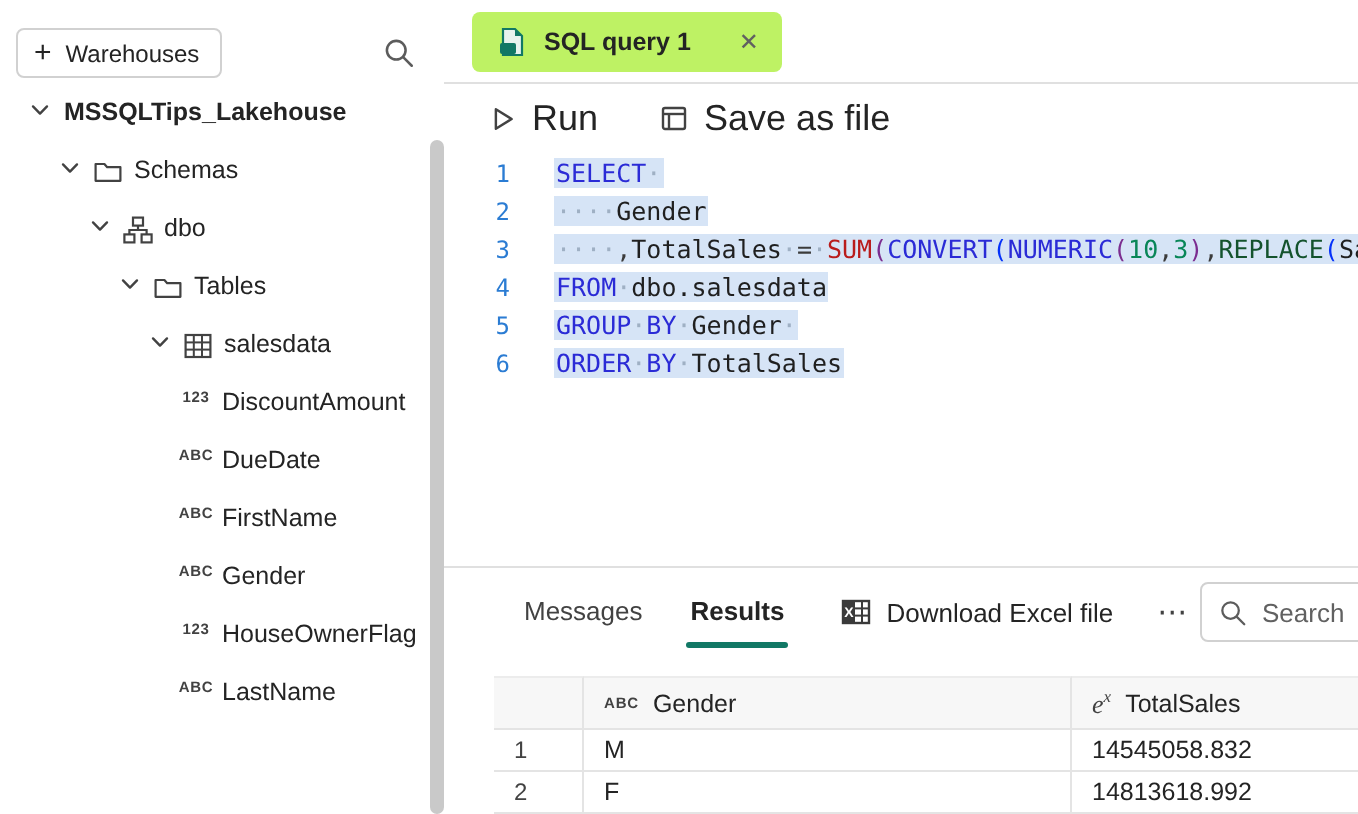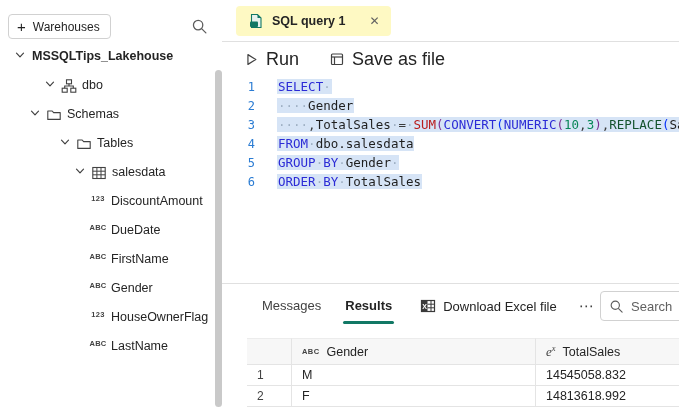--- a/index.html
+++ b/index.html
@@ -21,21 +21,21 @@
   .chev { width:16px; display:inline-flex; justify-content:center; flex:none; }
   .ticon { width:22px; display:inline-flex; justify-content:center; align-items:center; flex:none; color:#424242; }
   .ticon .typetxt { font-size:7.5px; font-weight:700; letter-spacing:.3px; color:#424242; }
   .tlabel { margin-left:2px; color:#242424; }
   .tlabel.root { font-weight:600; margin-left:4px; }
   .sidebar-scrollbar { position:absolute; left:215px; top:70px; width:7px; height:337px; background:#c9c9c9; border-radius:4px; }
 
   
   .main { position:absolute; left:222px; top:0; width:457px; height:407px; background:#fff; overflow:hidden; }
   .tabbar { height:42px; border-bottom:1px solid #e0e0e0; display:flex; align-items:center; padding-left:14px; }
-  .tab { display:inline-flex; align-items:center; gap:8px; background:#fef9c3; border-radius:4px; height:30px; padding:0 12px; cursor:pointer; }
+  .tab { display:inline-flex; align-items:center; gap:8px; background:#bef264; border-radius:4px; height:30px; padding:0 12px; cursor:pointer; }
   .tab-title { font-size:12.5px; font-weight:600; }
   .tab-close { margin-left:16px; color:#616161; font-size:12px; cursor:pointer; line-height:1; }
 
   .toolbar { height:34px; display:flex; align-items:center; gap:30px; padding-left:22px; font-size:13px; }
   .tool-btn { display:inline-flex; align-items:center; gap:7px; cursor:pointer; background:none; border:none;
      font-size:18px; color:#242424; font-family:"Liberation Sans", sans-serif; }
 
   
   .editor { position:relative; padding-top:1px; height:207px; overflow:hidden; }
   .eline { display:flex; height:19px; align-items:center; font-family:"DejaVu Sans Mono", monospace; font-size:12.5px; white-space:pre; }
@@ -96,48 +96,48 @@
     </div>
     <div class="tree" id="tree">
         <div class="tree-row" style="padding-left: 12px;">
           <span class="chev">
             <svg width="12" height="12" viewBox="0 0 12 12">
               <path d="M2.5 4.2 L6 7.8 L9.5 4.2" fill="none" stroke="#424242" stroke-width="1.2" stroke-linecap="round" stroke-linejoin="round"></path>
             </svg>
           </span>
           <span class="tlabel root">MSSQLTips_Lakehouse</span>
         </div>
+        <div class="tree-row" style="padding-left: 27px;">
+          <span class="chev">
+            <svg width="12" height="12" viewBox="0 0 12 12">
+              <path d="M2.5 4.2 L6 7.8 L9.5 4.2" fill="none" stroke="#424242" stroke-width="1.2" stroke-linecap="round" stroke-linejoin="round"></path>
+            </svg>
+          </span>
+          <span class="ticon">
+            <svg width="16" height="16" viewBox="0 0 16 16">
+              <path d="M1.8 4 h4.4 l1.4 1.6 h6.6 v6.8 h-12.4 z" fill="none" stroke="#424242" stroke-width="1.1" stroke-linejoin="round"></path>
+            </svg>
+          </span>
+          <span class="tlabel">Schemas</span>
+        </div>
         <div class="tree-row" style="padding-left: 42px;">
           <span class="chev">
             <svg width="12" height="12" viewBox="0 0 12 12">
               <path d="M2.5 4.2 L6 7.8 L9.5 4.2" fill="none" stroke="#424242" stroke-width="1.2" stroke-linecap="round" stroke-linejoin="round"></path>
             </svg>
           </span>
           <span class="ticon">
             <svg width="16" height="16" viewBox="0 0 16 16">
               <rect x="5.5" y="1.8" width="5" height="4" fill="none" stroke="#424242" stroke-width="1.1"></rect>
               <rect x="1.2" y="10.2" width="5" height="4" fill="none" stroke="#424242" stroke-width="1.1"></rect>
               <rect x="9.8" y="10.2" width="5" height="4" fill="none" stroke="#424242" stroke-width="1.1"></rect>
               <path d="M8 5.8 v2.2 M3.7 10.2 v-2.2 h8.6 v2.2" fill="none" stroke="#424242" stroke-width="1.1"></path>
             </svg>
           </span>
           <span class="tlabel">dbo</span>
-        </div>
-        <div class="tree-row" style="padding-left: 27px;">
-          <span class="chev">
-            <svg width="12" height="12" viewBox="0 0 12 12">
-              <path d="M2.5 4.2 L6 7.8 L9.5 4.2" fill="none" stroke="#424242" stroke-width="1.2" stroke-linecap="round" stroke-linejoin="round"></path>
-            </svg>
-          </span>
-          <span class="ticon">
-            <svg width="16" height="16" viewBox="0 0 16 16">
-              <path d="M1.8 4 h4.4 l1.4 1.6 h6.6 v6.8 h-12.4 z" fill="none" stroke="#424242" stroke-width="1.1" stroke-linejoin="round"></path>
-            </svg>
-          </span>
-          <span class="tlabel">Schemas</span>
         </div>
         <div class="tree-row" style="padding-left: 57px;">
           <span class="chev">
             <svg width="12" height="12" viewBox="0 0 12 12">
               <path d="M2.5 4.2 L6 7.8 L9.5 4.2" fill="none" stroke="#424242" stroke-width="1.2" stroke-linecap="round" stroke-linejoin="round"></path>
             </svg>
           </span>
           <span class="ticon">
             <svg width="16" height="16" viewBox="0 0 16 16">
               <path d="M1.8 4 h4.4 l1.4 1.6 h6.6 v6.8 h-12.4 z" fill="none" stroke="#424242" stroke-width="1.1" stroke-linejoin="round"></path>

